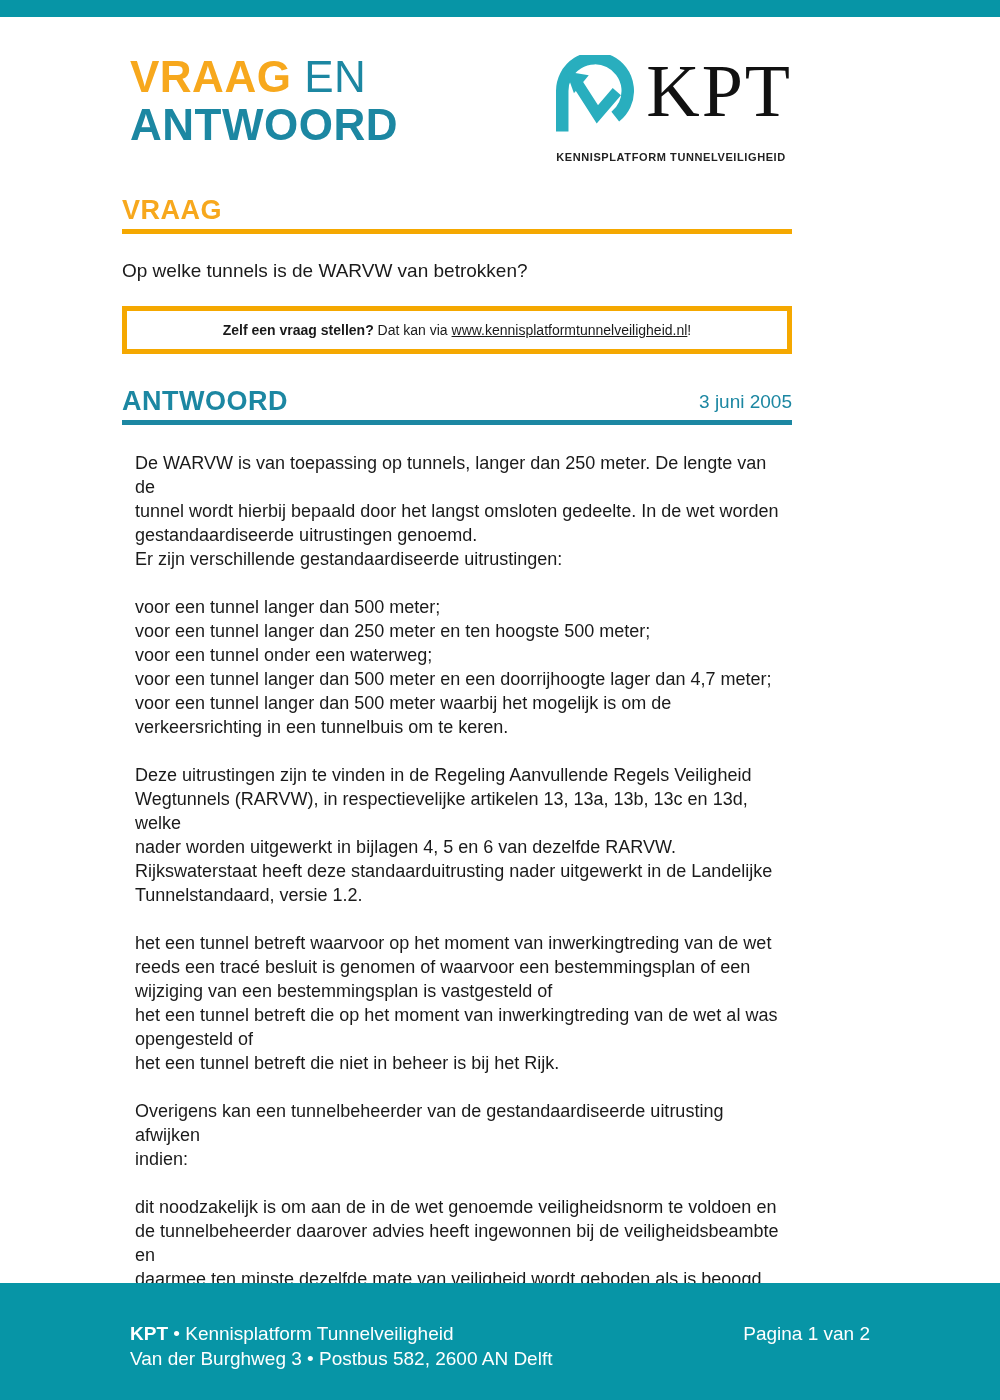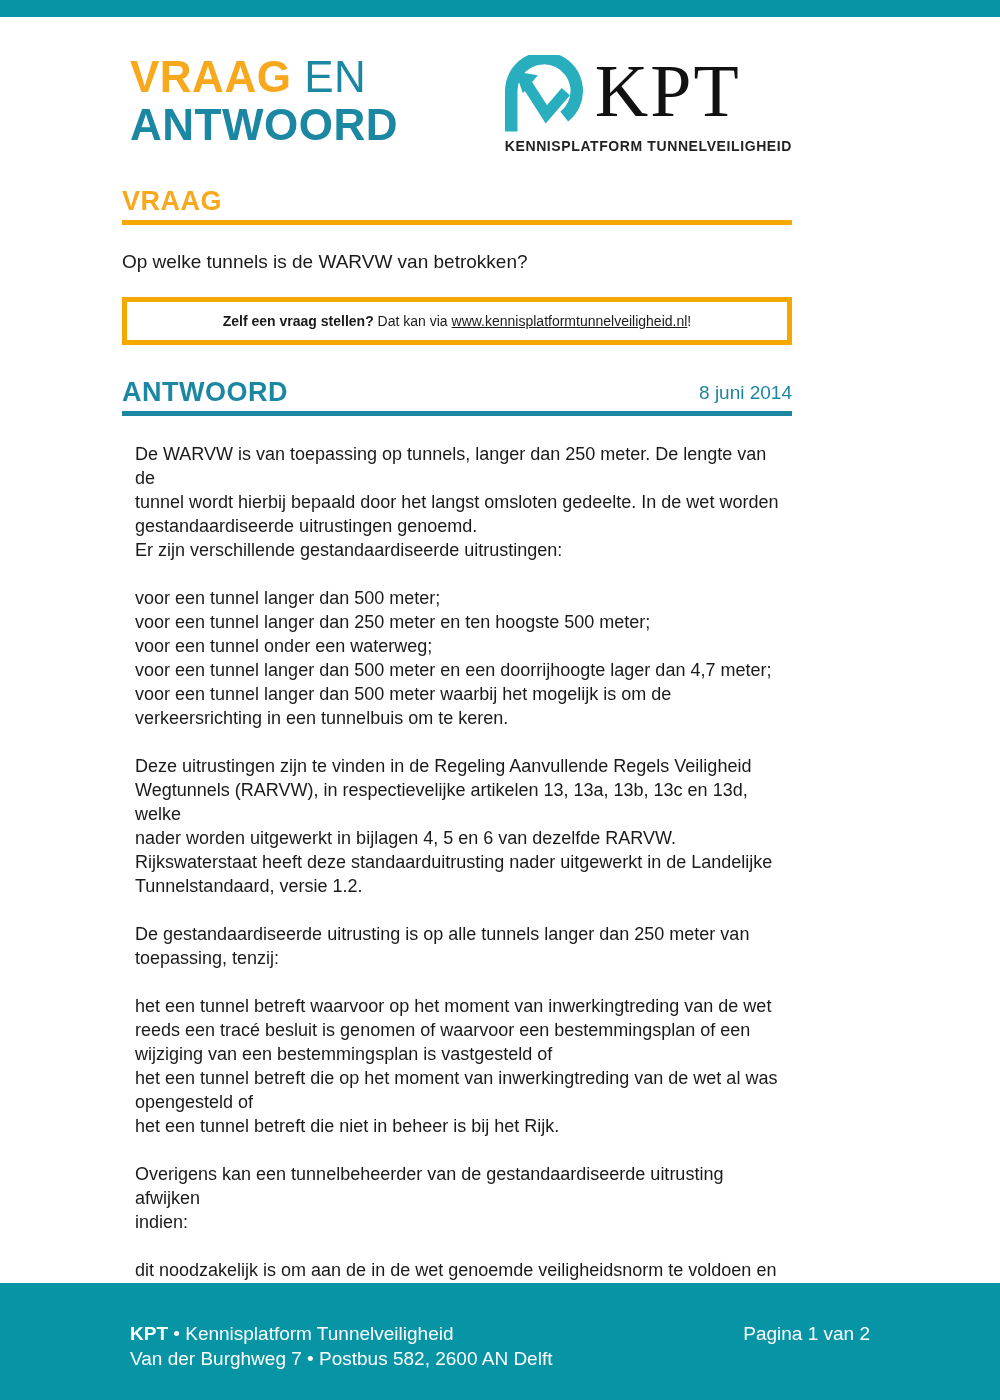--- a/index.html
+++ b/index.html
@@ -23,21 +23,21 @@
   
   .header{display:flex;justify-content:space-between;align-items:flex-start;margin-top:36px;padding-left:8px;}
   .doc-title{font-size:44px;line-height:48px;font-weight:bold;letter-spacing:.5px;}
   .w-orange{color:var(--orange);}
   .w-teal{color:var(--teal_text);}
   .w-light{font-weight:normal;}
   .logo{display:flex;flex-direction:column;align-items:flex-start;margin-top:2px;}
   .logo-row{display:flex;align-items:flex-start;gap:12px;}
   .logo-icon{width:78px;height:78px;flex:0 0 auto;}
   .logo-acronym{font-family:"Liberation Serif",serif;font-size:74px;line-height:72px;color:#111;letter-spacing:2px;}
-  .logo-tagline{margin-top:5px;font-size:14px;font-weight:bold;letter-spacing:.6px;color:#222;white-space:nowrap;}
+  .logo-tagline{margin-top:18px;font-size:11px;font-weight:bold;letter-spacing:.6px;color:#222;white-space:nowrap;}
   
   .sec-head{font-size:27px;font-weight:bold;letter-spacing:.5px;margin:0;}
   .vraag-block{margin-top:32px;}
   .head-row{display:flex;justify-content:space-between;align-items:flex-end;}
   .rule{height:5px;margin-top:3px;}
   .rule-orange{background:var(--orange_line);}
   .rule-teal{background:var(--teal_text);}
   .question{font-size:19px;margin:26px 0 0;}
   .ask-box{
     margin-top:24px;border:5px solid var(--orange_line);
@@ -95,36 +95,35 @@
     <p class="question">Op welke tunnels is de WARVW van betrokken?</p>
 
     <div class="ask-box">
       <span class="ask-bold">Zelf een vraag stellen?</span><span> Dat kan via </span><a class="ask-link" href="#">www.kennisplatformtunnelveiligheid.nl</a><span>!</span>
     </div>
   </div>
 
   <div class="antwoord-block">
     <div class="head-row">
       <h2 class="sec-head head-teal">ANTWOORD</h2>
-      <div class="date">8 juni 2014</div>
+      <div class="date">3 juni 2005</div>
     </div>
     <div class="rule rule-teal"></div>
 
     <div class="body-text">
         <p>De WARVW is van toepassing op tunnels, langer dan 250 meter. De lengte van de<br>tunnel wordt hierbij bepaald door het langst omsloten gedeelte. In de wet worden<br>gestandaardiseerde uitrustingen genoemd.<br>Er zijn verschillende gestandaardiseerde uitrustingen:</p>
         <p>voor een tunnel langer dan 500 meter;<br>voor een tunnel langer dan 250 meter en ten hoogste 500 meter;<br>voor een tunnel onder een waterweg;<br>voor een tunnel langer dan 500 meter en een doorrijhoogte lager dan 4,7 meter;<br>voor een tunnel langer dan 500 meter waarbij het mogelijk is om de<br>verkeersrichting in een tunnelbuis om te keren.</p>
         <p>Deze uitrustingen zijn te vinden in de Regeling Aanvullende Regels Veiligheid<br>Wegtunnels (RARVW), in respectievelijke artikelen 13, 13a, 13b, 13c en 13d, welke<br>nader worden uitgewerkt in bijlagen 4, 5 en 6 van dezelfde RARVW.<br>Rijkswaterstaat heeft deze standaarduitrusting nader uitgewerkt in de Landelijke<br>Tunnelstandaard, versie 1.2.</p>
-        <p>De gestandaardiseerde uitrusting is op alle tunnels langer dan 250 meter van<br>toepassing, tenzij:</p>
         <p>het een tunnel betreft waarvoor op het moment van inwerkingtreding van de wet<br>reeds een tracé besluit is genomen of waarvoor een bestemmingsplan of een<br>wijziging van een bestemmingsplan is vastgesteld of<br>het een tunnel betreft die op het moment van inwerkingtreding van de wet al was<br>opengesteld of<br>het een tunnel betreft die niet in beheer is bij het Rijk.</p>
         <p>Overigens kan een tunnelbeheerder van de gestandaardiseerde uitrusting afwijken<br>indien:</p>
         <p>dit noodzakelijk is om aan de in de wet genoemde veiligheidsnorm te voldoen en<br>de tunnelbeheerder daarover advies heeft ingewonnen bij de veiligheidsbeambte<br>en<br>daarmee ten minste dezelfde mate van veiligheid wordt geboden als is beoogd<br>met de betrokken gestandaardiseerde uitrusting of onderdelen daarvan of</p>
       </div>
   </div>
 
 </div>
 
 <div class="footer">
   <div>
     <div><b>KPT</b><span> • Kennisplatform Tunnelveiligheid</span></div>
-    <div>Van der Burghweg 7 • Postbus 582, 2600 AN Delft</div>
+    <div>Van der Burghweg 3 • Postbus 582, 2600 AN Delft</div>
   </div>
   <div>Pagina 1 van 2</div>
 </div>
 
 </body></html>

